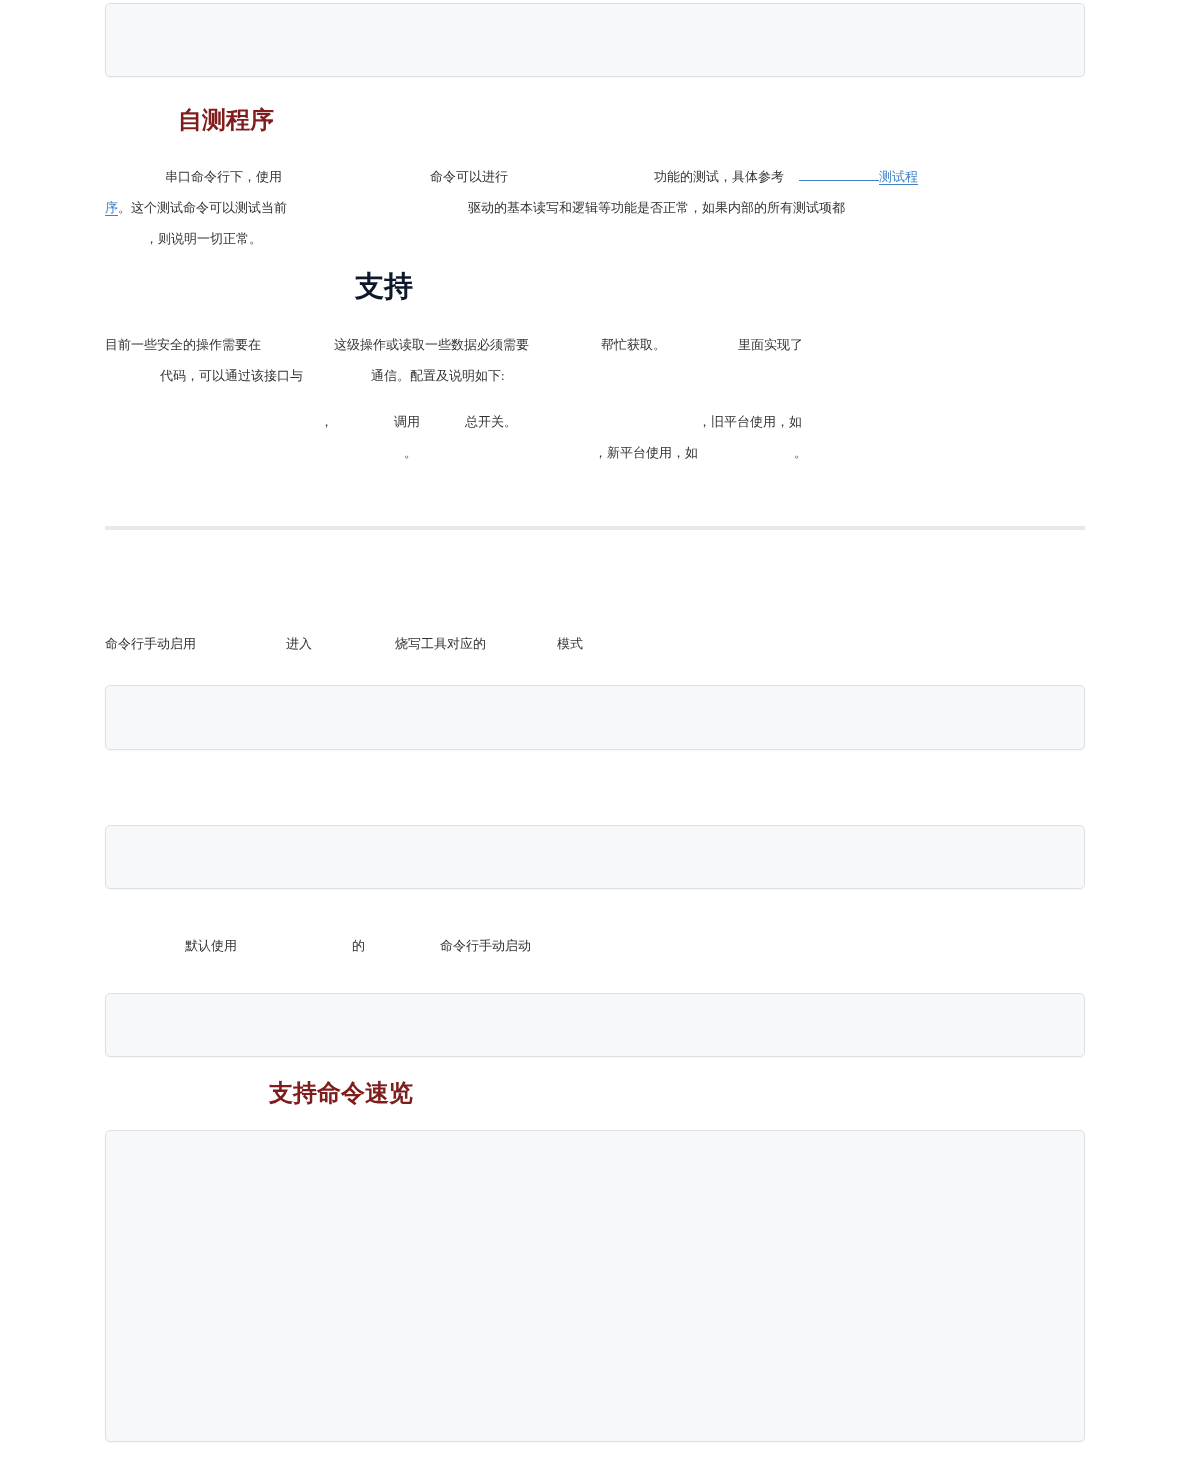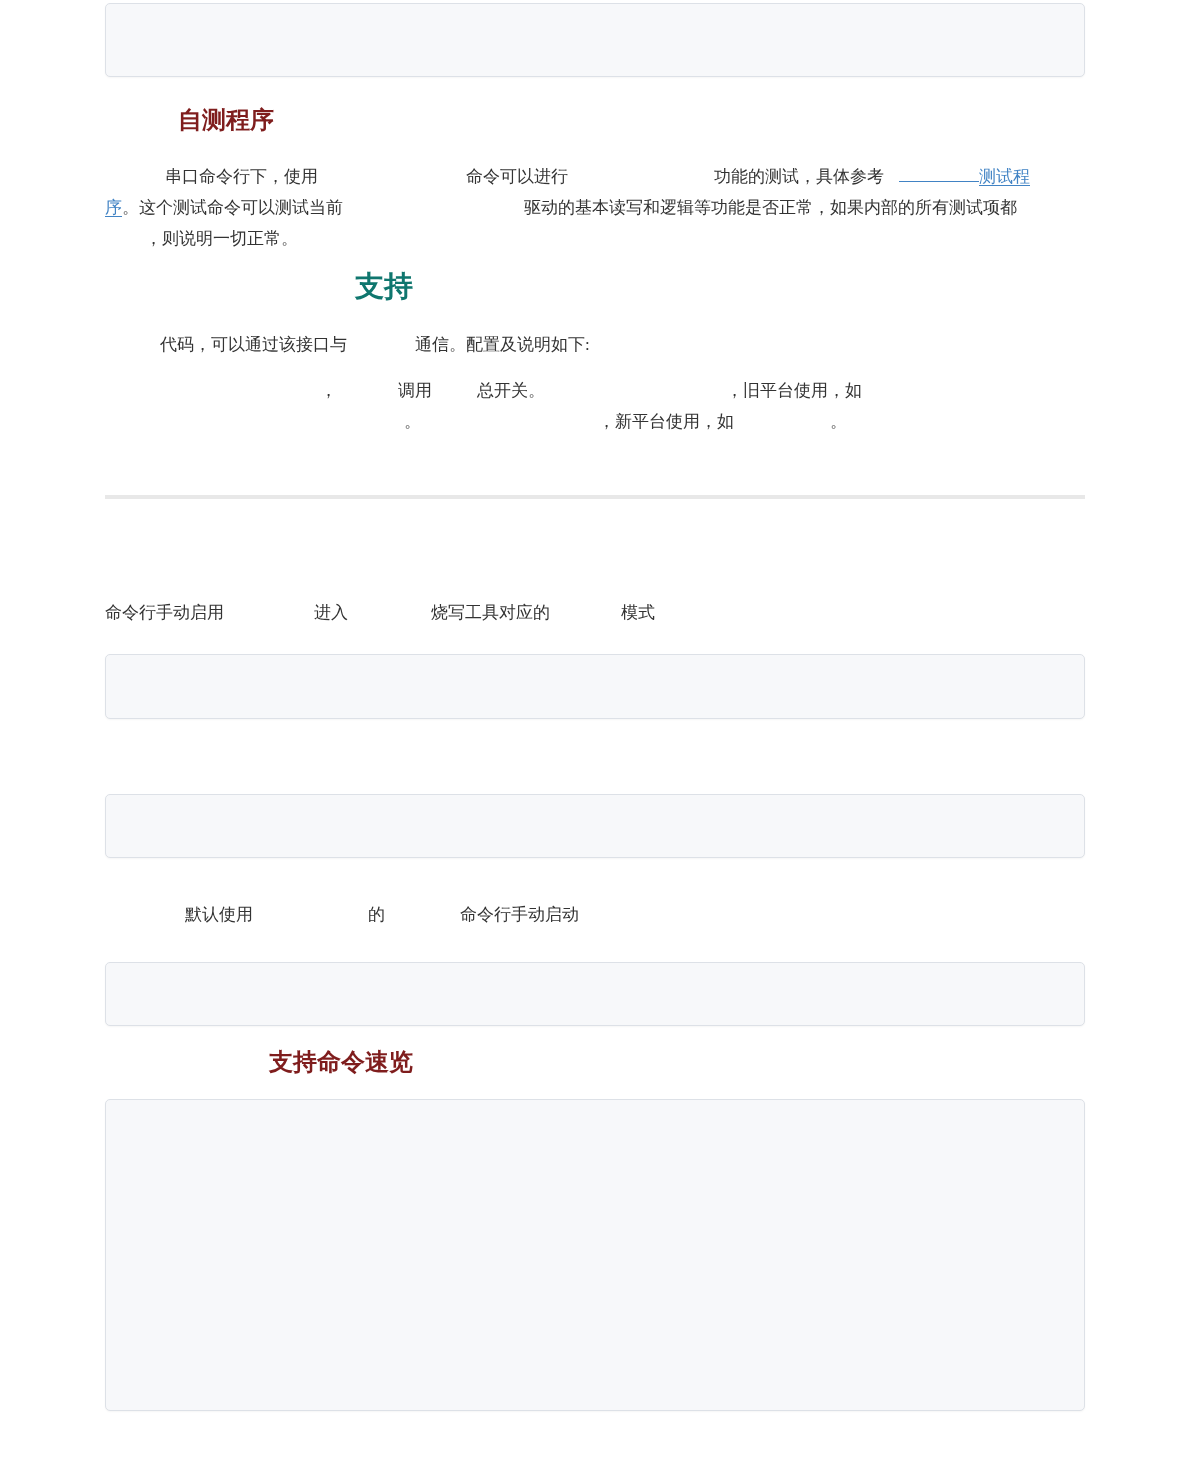--- a/index.html
+++ b/index.html
@@ -39,25 +39,25 @@
     color: #7f1d1d;
   }
   .h3-selftest  { margin-top: 28px; padding-left: 73px; }
   .h3-commands  { margin-top: 21px; padding-left: 164px; }
   .h2 {
     font-size: 29px;
     font-weight: bold;
     line-height: 38px;
     margin: 13px 0 0 0;
     padding-left: 250px;
-    color: #0f766e;
+    color: #0f172a;
   }
 
   .para {
-    font-size: 17px;
+    font-size: 13px;
     margin: 0;
   }
   .para-selftest { margin-top: 25px; }
   .para-intro    { margin-top: 24px; }
   .para-list     { margin-top: 15px; }
   .para-manual   { margin-top: 98px; }
   .para-default  { margin-top: 41px; }
 
   .tline {
     height: 31px;
@@ -97,20 +97,21 @@
 
   <div class="para para-selftest">
       <div class="tline"><span class="gap" style="width: 60px;"></span><span class="trun">串口命令行下，使用</span><span class="gap" style="width: 148px;"></span><span class="trun">命令可以进行</span><span class="gap" style="width: 146px;"></span><span class="trun">功能的测试，具体参考</span><span class="gap" style="width: 15px;"></span><span class="gap gap-link" style="width: 80px;"></span><span class="ilink">测试程</span></div>
       <div class="tline"><span class="ilink">序</span><span class="trun">。这个测试命令可以测试当前</span><span class="gap" style="width: 181px;"></span><span class="trun">驱动的基本读写和逻辑等功能是否正常，如果内部的所有测试项都</span></div>
       <div class="tline"><span class="gap" style="width: 40px;"></span><span class="trun">，则说明一切正常。</span></div>
     </div>
 
   <h2 class="h2">支持</h2>
 
   <div class="para para-intro">
+      <div class="tline"><span class="trun">目前一些安全的操作需要在</span><span class="gap" style="width: 73px;"></span><span class="trun">这级操作或读取一些数据必须需要</span><span class="gap" style="width: 72px;"></span><span class="trun">帮忙获取。</span><span class="gap" style="width: 72px;"></span><span class="trun">里面实现了</span></div>
       <div class="tline"><span class="gap" style="width: 55px;"></span><span class="trun">代码，可以通过该接口与</span><span class="gap" style="width: 68px;"></span><span class="trun">通信。配置及说明如下:</span></div>
     </div>
 
   <div class="para para-list">
       <div class="tline"><span class="gap" style="width: 215px;"></span><span class="trun">，</span><span class="gap" style="width: 61px;"></span><span class="trun">调用</span><span class="gap" style="width: 45px;"></span><span class="trun">总开关。</span><span class="gap" style="width: 181px;"></span><span class="trun">，旧平台使用，如</span></div>
       <div class="tline"><span class="gap" style="width: 299px;"></span><span class="trun">。</span><span class="gap" style="width: 177px;"></span><span class="trun">，新平台使用，如</span><span class="gap" style="width: 96px;"></span><span class="trun">。</span></div>
     </div>
 
   <hr class="divider">
 

